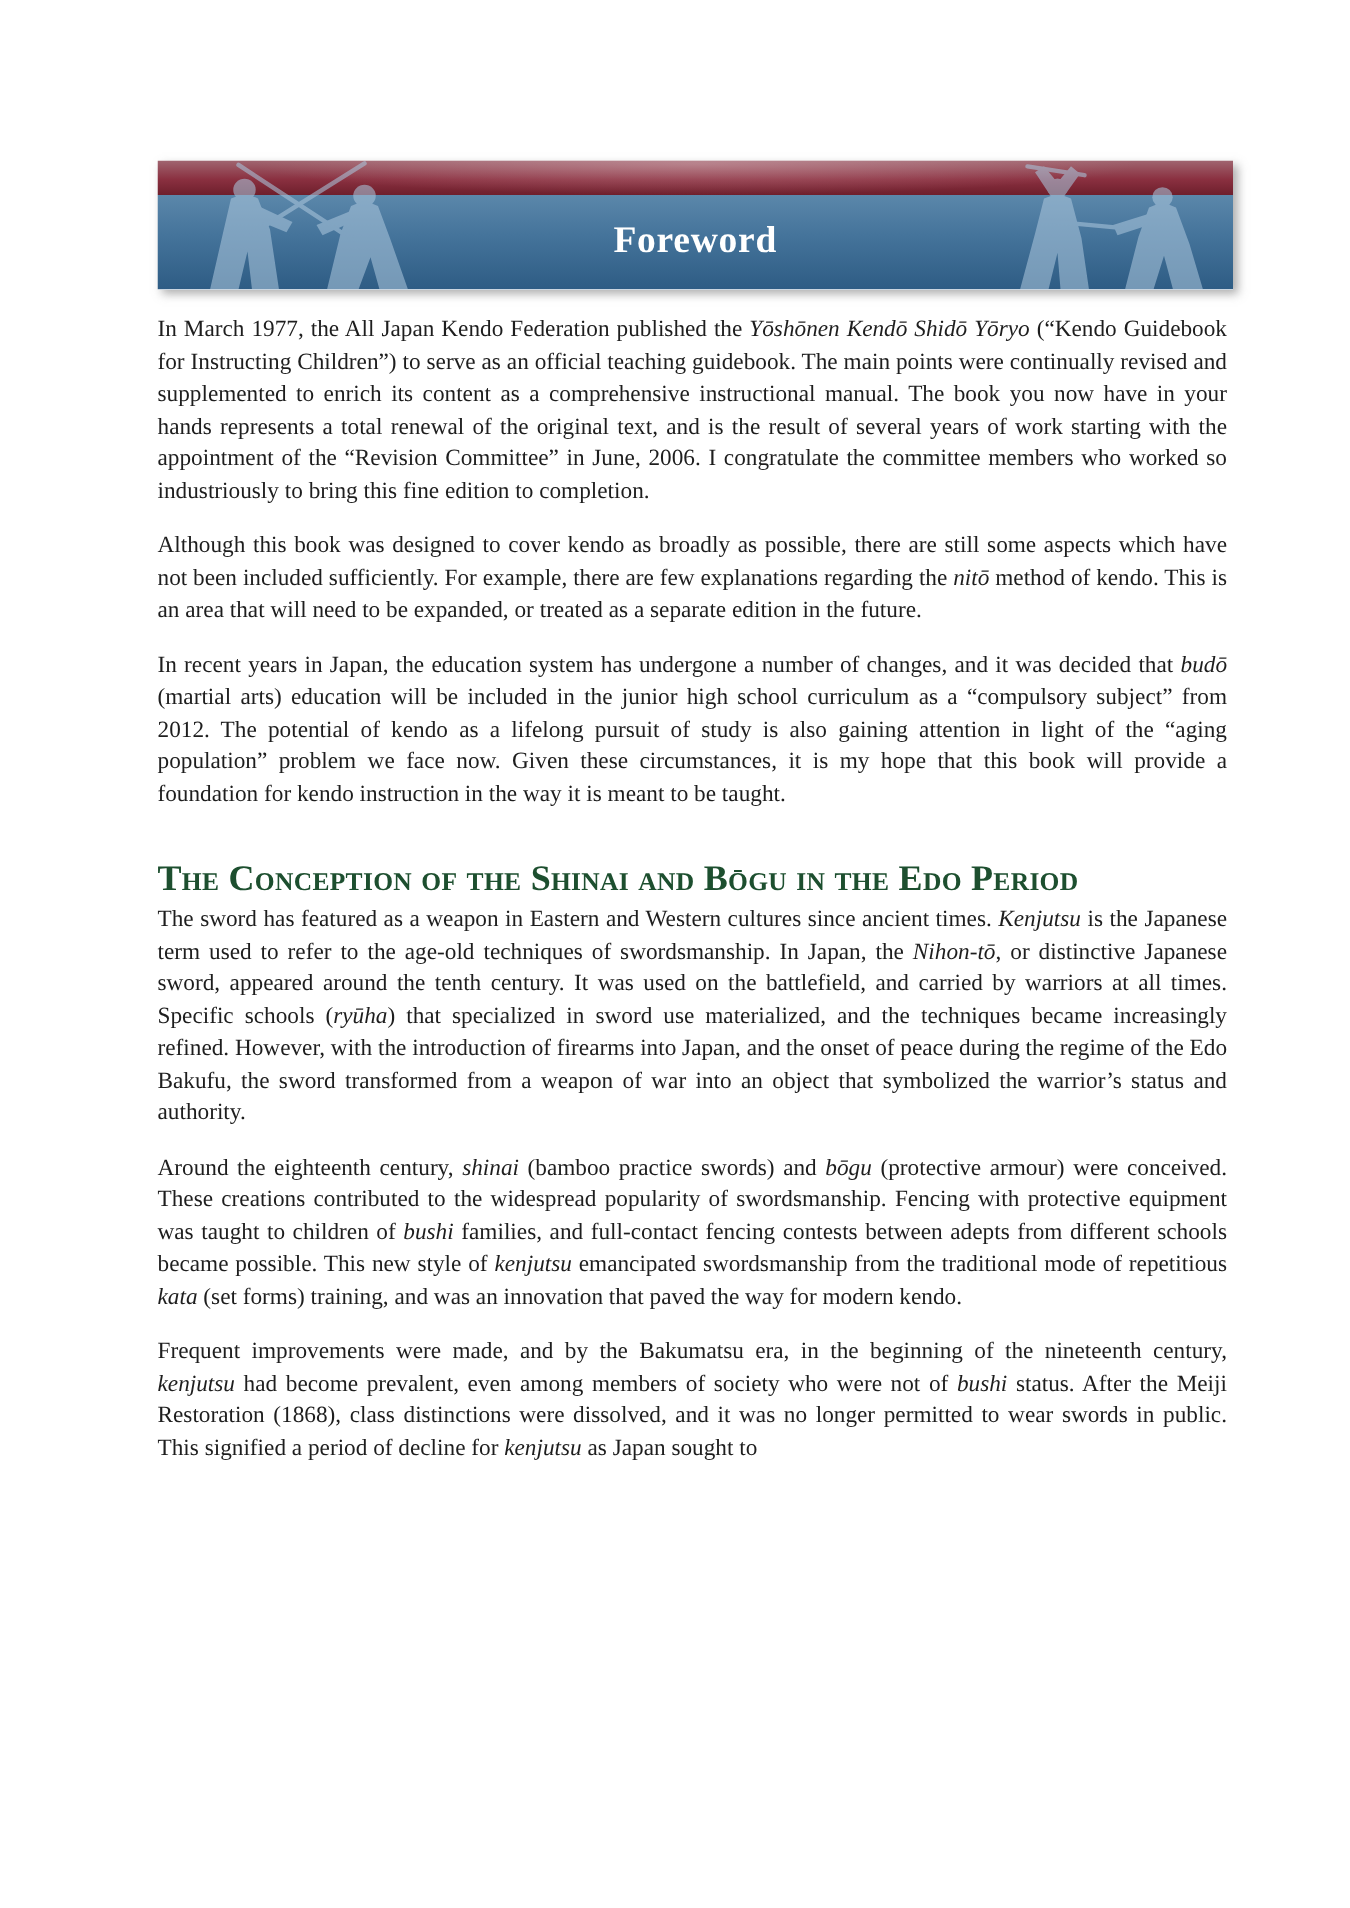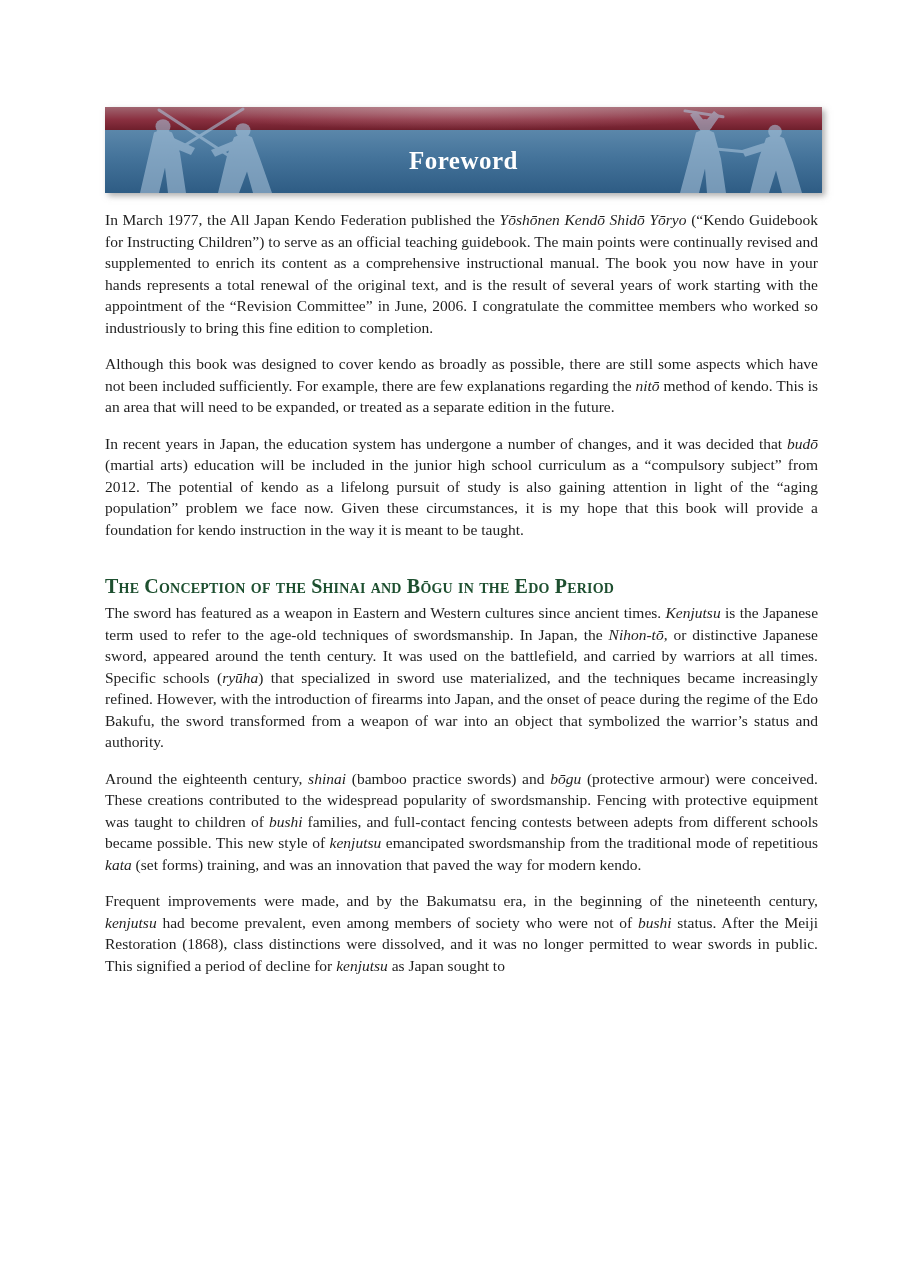--- a/index.html
+++ b/index.html
@@ -82,21 +82,21 @@
   .body-paragraph {
     margin: 0 0 15px 0;
     font-size: 15.5px;
     line-height: 21.5px;
     text-align: justify;
     color: var(--body-text);
   }
   .body-paragraph em { }
   .section-heading {
     margin: 33px 0 3px 0;
-    font-size: 20px;
+    font-size: 24px;
     line-height: 26px;
     font-weight: 700;
     font-variant: small-caps;
     letter-spacing: 0.2px;
     color: var(--heading-green);
   }
 </style>
 </head>
 <body>
 

